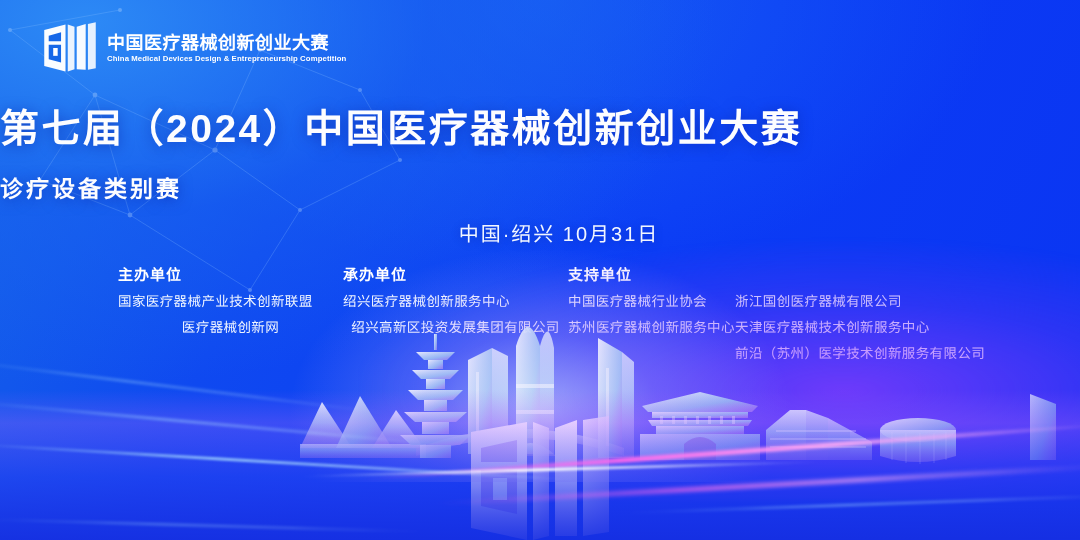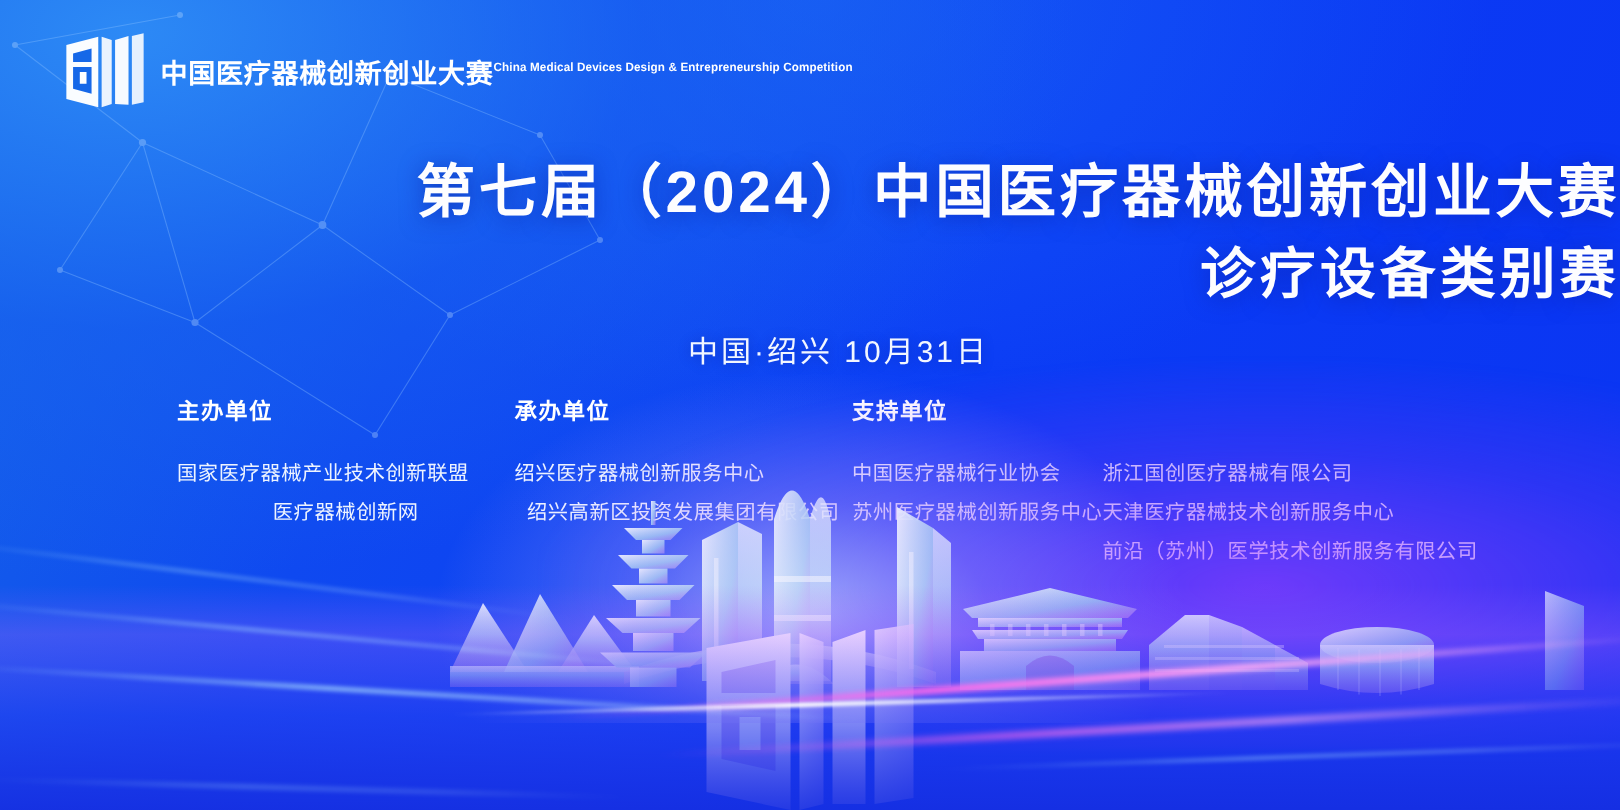--- a/index.html
+++ b/index.html
@@ -26,42 +26,42 @@
   .net { position:absolute; left:0; top:0; width:420px; height:330px; opacity:.35; }
   .net line { stroke:#8fc4ff; stroke-width:.7; }
   .net circle { fill:#bcdcff; }
 
   
   .logo-wrap {
     position:absolute; left:42px; top:22px;
     display:flex; align-items:center; gap:9px;
   }
   .logo-mark { width:56px; height:52px; flex:0 0 auto; }
-  .logo-text { display:flex; justify-content:flex-start; padding-top:2px; }
+  .logo-text { display:flex; flex-direction:column; justify-content:flex-start; padding-top:2px; }
   .logo-cn {
     color:#ffffff; font-size:18px; font-weight:bold;
     letter-spacing:.5px; line-height:1.15; white-space:nowrap;
   }
   .logo-en {
     color:#ffffff; font-size:8px; font-weight:bold;
     letter-spacing:.1px; line-height:1.5; white-space:nowrap;
     transform:scaleX(.97); transform-origin:left center;
   }
 
   
   .title-block {
     position:absolute; left:0; right:0; top:104px;
-    text-align:right;
+    text-align:left;
   }
   .title-line1, .title-line2 {
     color:#fdfdff; font-weight:bold; white-space:nowrap;
     text-shadow:0 2px 14px rgba(10,30,160,.55);
   }
   .title-line1 { font-size:39px; letter-spacing:2.5px; line-height:1.28; }
-  .title-line2 { font-size:37px; letter-spacing:3px; line-height:1.35; margin-top:4px; }
+  .title-line2 { font-size:23px; letter-spacing:3px; line-height:1.35; margin-top:20px; }
 
   .subtitle {
     position:absolute; left:0; right:0; top:218px;
     text-align:center;
     color:#f2f6ff; font-size:20px; letter-spacing:2px; white-space:nowrap;
     text-shadow:0 1px 8px rgba(10,30,160,.45);
     padding-left:38px;
   }
 
   
@@ -69,21 +69,21 @@
     position:absolute; left:118px; top:266px; right:90px;
     display:flex; align-items:flex-start;
   }
   .org-col { flex:0 0 auto; }
   .org-col.c1 { width:225px; }
   .org-col.c2 { width:225px; }
   .org-col.c3 { flex:1 1 auto; }
 
   .org-head {
     color:#ffffff; font-size:15px; font-weight:bold;
-    letter-spacing:1px; line-height:1.2; margin-bottom:25px; white-space:nowrap;
+    letter-spacing:1px; line-height:1.2; margin-bottom:11px; white-space:nowrap;
   }
   .org-item {
     color:#eef4ff; font-size:13.5px; letter-spacing:.4px;
     line-height:1.1; margin-bottom:11px; white-space:nowrap;
   }
   .org-item:last-child { margin-bottom:0;text-align:center; }
 
   .support-grid { display:flex; align-items:flex-start; }
   .support-left  { width:167px; flex:0 0 auto; }
   .support-right { flex:1 1 auto; }

